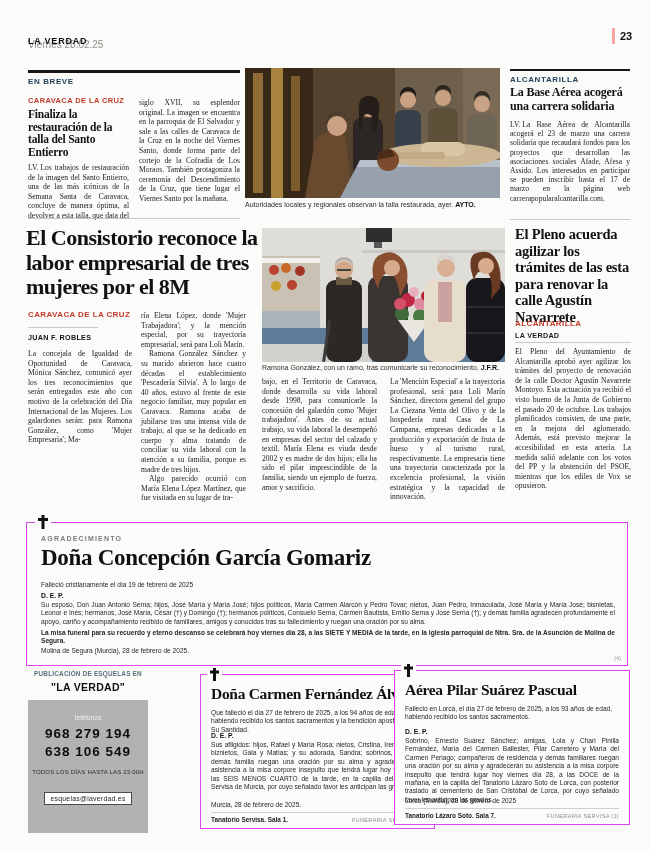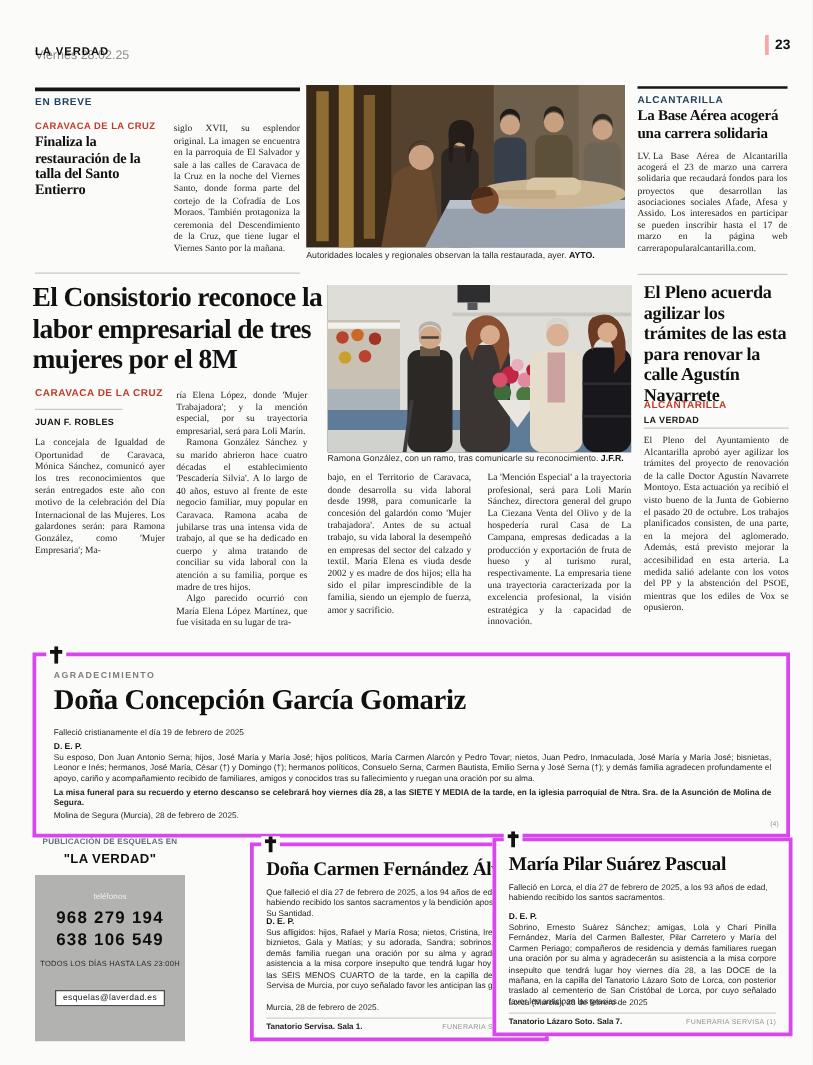--- a/index.html
+++ b/index.html
@@ -15,21 +15,21 @@
   .kicker-red{color:#c23a2b;font-weight:bold;font-size:7.5px;letter-spacing:.4px;}
   .kicker-navy{color:#21425e;font-weight:bold;font-size:8px;letter-spacing:.6px;}
   .rule-thick{background:#161616;height:3px;}
   .rule-thin{background:#161616;height:1.5px;}
   .rule-gray{background:#c9c9c6;height:1px;}
   .caption{font-size:7px;line-height:8.5px;color:#2c2c2c;}
   .caption b{color:#111;}
   .standfirst{font-family:"Liberation Serif",serif;font-size:10.5px;line-height:13.5px;color:#3c3c3c;}
   .byline{font-size:7.2px;font-weight:bold;color:#111;border-top:1px solid #c9c9c6;padding-top:5px;letter-spacing:.3px;}
   .photo{position:absolute;overflow:hidden;background:#8a8a88;}
-  .obit-box{position:absolute;border:3px solid #d946ef;background:#fbfbf9;}
+  .obit-box{position:absolute;border:1px solid #d946ef;background:#fbfbf9;}
   .obit-label{font-size:7px;letter-spacing:1.2px;color:#7d7d7b;font-weight:bold;}
   .obit-name{font-family:"Liberation Serif",serif;font-weight:bold;color:#101010;letter-spacing:-0.3px;}
   .obit-txt{font-size:6.6px;line-height:8.4px;color:#262626;text-align:justify;}
   .obit-dep{font-size:6.8px;font-weight:bold;color:#111;margin:3px 0;}
   .obit-meta{font-size:6.6px;color:#262626;}
   .obit-footer{position:absolute;left:10px;right:10px;bottom:5px;border-top:1px solid #cfcfcb;
                padding-top:3px;display:flex;justify-content:space-between;align-items:baseline;}
   .venue{font-size:6.4px;font-weight:bold;color:#222;}
   .agency{font-size:5.6px;color:#8f8f8c;letter-spacing:.3px;}
   .cross{position:absolute;background:#fbfbf9;padding:0 3px;}
@@ -51,20 +51,23 @@
   <div class="abs" style="left:28px;top:27px;font-size:10px;color:#8d8d8a;margin-top:12px;">Viernes 28.02.25</div>
   <div class="abs" style="left:28px;top:36px;font-size:9px;font-weight:bold;letter-spacing:.8px;color:#111;">LA VERDAD</div>
   <div class="abs" style="left:612px;top:28px;border-left:3px solid #fca5a5;padding-left:5px;font-size:11px;font-weight:bold;color:#111;height:16px;line-height:16px;">23</div>
 
   <div class="abs rule-thick" style="left:28px;top:70px;width:212px;"></div>
   <div class="abs kicker-navy" style="left:28px;top:77px;">EN BREVE</div>
 
   <div class="abs" style="left:28px;top:96px;width:101px;">
     <div class="kicker-red">CARAVACA DE LA CRUZ</div>
     <div class="hl" style="font-size:11.5px;line-height:12.5px;margin:3px 0 5px;">Finaliza la restauración de la talla del Santo Entierro</div>
+    <div class="body-txt">
+      <p><b class="lead">LV.</b><span>Los trabajos de restauración de la imagen del Santo Entierro, una de las más icónicas de la Semana Santa de Caravaca, concluye de manera óptima, al devolver a esta talla, que data del</span></p>
+    </div>
   </div>
   <div class="abs body-txt" style="left:139px;top:98px;width:101px;">
     <p>siglo XVII, su esplendor original. La imagen se encuentra en la parroquia de El Salvador y sale a las calles de Caravaca de la Cruz en la noche del Viernes Santo, donde forma parte del cortejo de la Cofradía de Los Moraos. También protagoniza la ceremonia del Descendimiento de la Cruz, que tiene lugar el Viernes Santo por la mañana.</p>
   </div>
   <div class="abs rule-gray" style="left:28px;top:218px;width:212px;"></div>
 
   <div class="photo" style="left:245px;top:68px;width:255px;height:130px;">
     <svg width="255" height="130" xmlns="http://www.w3.org/2000/svg">
       <rect width="255" height="130" fill="#54422f"></rect>
       <rect width="68" height="130" fill="#382817"></rect>
@@ -240,21 +243,21 @@
     </div>
   </div>
 
   <div class="obit-box" style="left:394px;top:670px;width:234px;height:153px;">
     <div class="cross" style="left:6px;top:-8px;">
       <svg width="9" height="13" xmlns="http://www.w3.org/2000/svg">
           <rect x="3" y="0" width="3" height="13" fill="#111"></rect>
           <rect x="0" y="2.5" width="9" height="3" fill="#111"></rect>
         </svg>
     </div>
-    <div class="abs obit-name" style="left:10px;top:10px;font-size:15.5px;">María Pilar Suárez Pascual</div>
+    <div class="abs obit-name" style="left:10px;top:10px;font-size:15.5px;">Aérea Pilar Suárez Pascual</div>
     <div class="abs obit-txt" style="left:10px;top:34px;width:214px;text-align:left;">Falleció en Lorca, el día 27 de febrero de 2025, a los 93 años de edad, habiendo recibido los santos sacramentos.</div>
     <div class="abs obit-dep" style="left:10px;top:54px;">D. E. P.</div>
     <div class="abs obit-txt" style="left:10px;top:66px;width:214px;">Sobrino, Ernesto Suárez Sánchez; amigas, Lola y Chari Pinilla Fernández, María del Carmen Ballester, Pilar Carretero y María del Carmen Periago; compañeros de residencia y demás familiares ruegan una oración por su alma y agradecerán su asistencia a la misa corpore insepulto que tendrá lugar hoy viernes día 28, a las DOCE de la mañana, en la capilla del Tanatorio Lázaro Soto de Lorca, con posterior traslado al cementerio de San Cristóbal de Lorca, por cuyo señalado favor les anticipan las gracias.</div>
     <div class="abs obit-meta" style="left:10px;top:126px;">Lorca (Murcia), 28 de febrero de 2025</div>
     <div class="obit-footer">
       <span class="venue">Tanatorio Lázaro Soto. Sala 7.</span>
       <span class="agency"><span>FUNERARIA SERVISA</span> <span>(1)</span></span>
     </div>
   </div>
 

